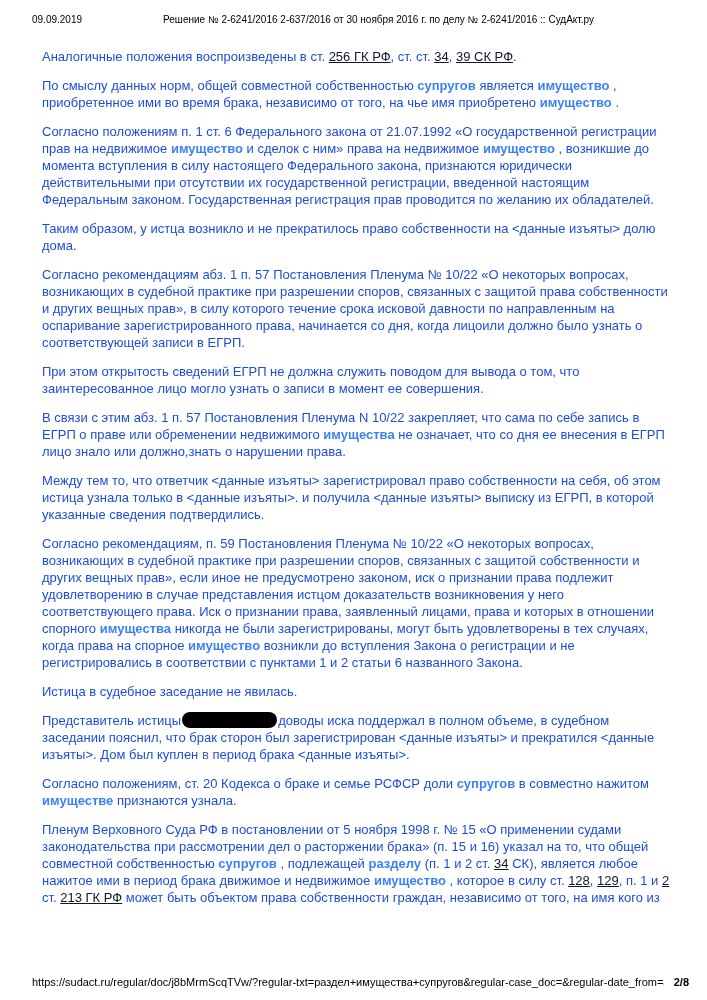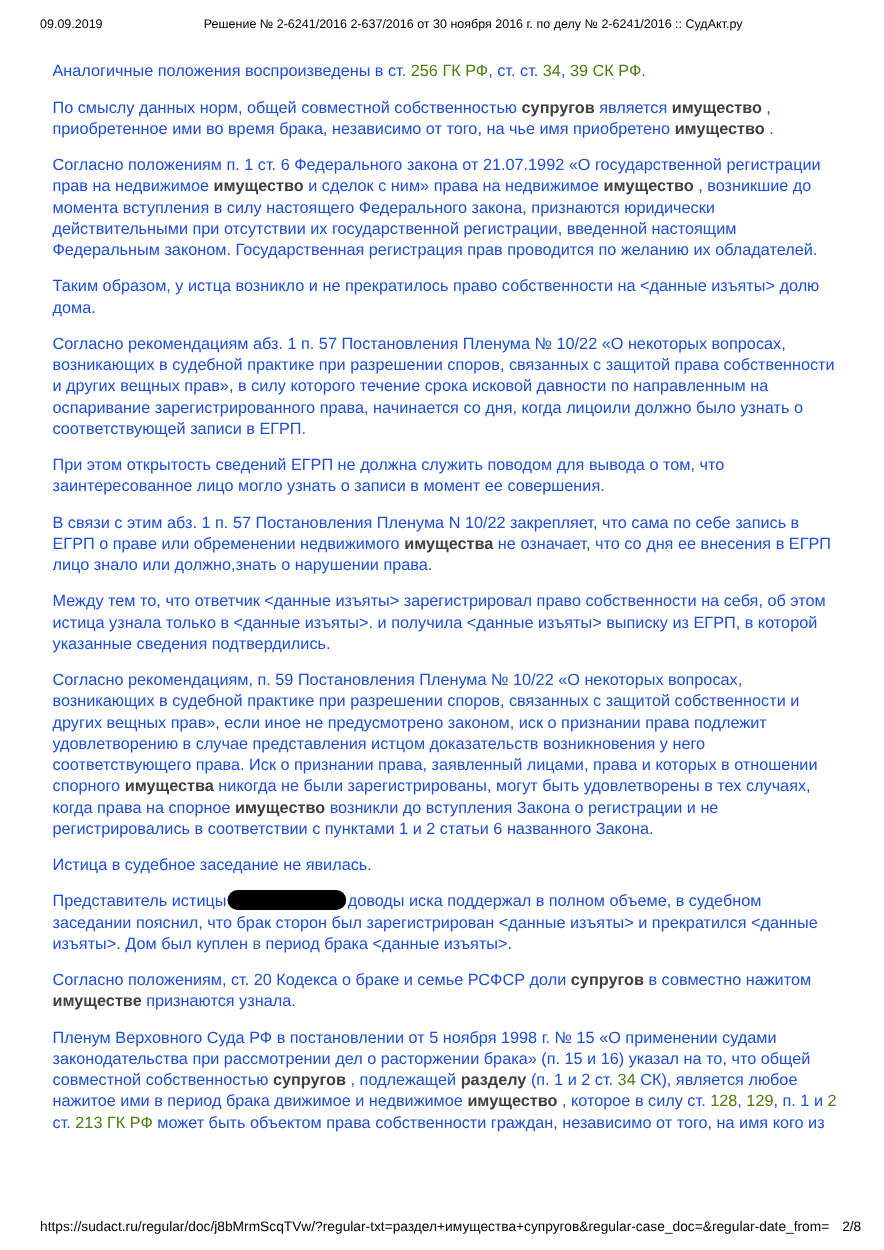--- a/index.html
+++ b/index.html
@@ -24,42 +24,42 @@
   .hdr-title { flex: 1 1 auto; text-align: center; overflow: hidden; }
 
   
   .content {
     position: absolute; top: 48px; left: 42px; width: 628px;
     font-size: 13px; line-height: 17px;
     text-align: left;
   }
   p.para { margin: 0 0 12px 0; }
   .t  { color: #1d4ed8; }
-  .b  { font-weight: bold; color: #404040; }
-  .lnk { color: #4d7c0f; cursor: pointer; }
+  .b  { font-weight: bold; color: #3b82f6; }
+  .lnk { color: #0f172a; text-decoration: underline; cursor: pointer; }
   .lnk-plain { color: #44699e; text-decoration: none; cursor: pointer; }
   .redaction {
     display: inline-block;
     background: #000;
     border-radius: 8px;
     vertical-align: -3px;
     margin: 0 1px;
   }
 
   
   .print-footer {
     position: absolute; bottom: 12px; left: 32px; right: 18px;
     display: flex; align-items: baseline;
     font-size: 11px; color: #000;
   }
   .ftr-url {
     flex: 1 1 auto;
     white-space: nowrap; overflow: hidden;
   }
-  .ftr-page { flex: 0 0 auto; margin-left: 10px; }
+  .ftr-page { flex: 0 0 auto; margin-left: 10px; font-weight: bold; }
 </style>
 </head>
 <body>
 
 <div class="page">
 
   <div class="print-header">
     <span class="hdr-date">09.09.2019</span>
     <span class="hdr-title">Решение № 2-6241/2016 2-637/2016 от 30 ноября 2016 г. по делу № 2-6241/2016 :: СудАкт.ру</span>
   </div>

